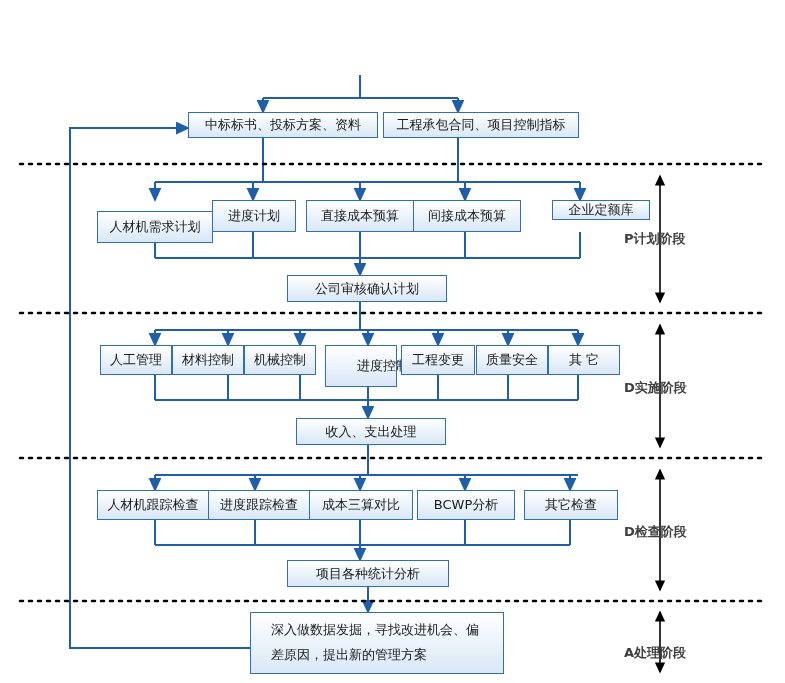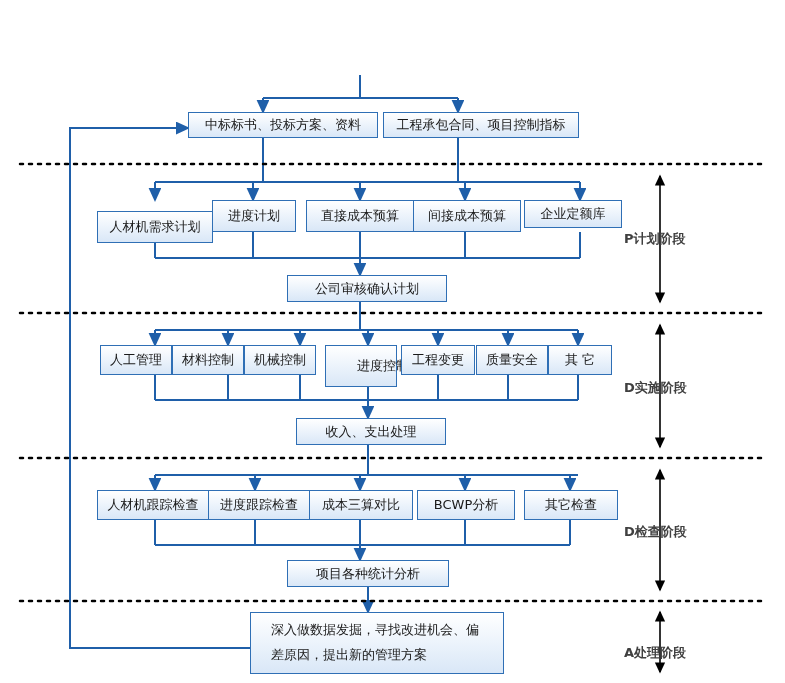--- a/index.html
+++ b/index.html
@@ -162,21 +162,21 @@
   </div>
   <div class="node" style="left:212px; top:200px; width:84px; height:32px;">
     <span>进度计划</span>
   </div>
   <div class="node" style="left:306px; top:200px; width:108px; height:32px;">
     <span>直接成本预算</span>
   </div>
   <div class="node" style="left:413px; top:200px; width:108px; height:32px;">
     <span>间接成本预算</span>
   </div>
-  <div class="node" style="left:524px; top:200px; width:98px; height:28px;">
+  <div class="node" style="left:552px; top:200px; width:98px; height:20px;">
     <span>企业定额库</span>
   </div>
 
   <div class="node" style="left:287px; top:275px; width:160px; height:27px;">
     <span>公司审核确认计划</span>
   </div>
 
   <div class="node" style="left:100px; top:345px; width:72px; height:30px;">
     <span>人工管理</span>
   </div>
@@ -188,21 +188,21 @@
   </div>
   <div class="node" style="left:325px; top:345px; width:72px; height:42px;padding-left:44px;">
     <span>进度控制</span>
   </div>
   <div class="node" style="left:401px; top:345px; width:74px; height:30px;">
     <span>工程变更</span>
   </div>
   <div class="node" style="left:476px; top:345px; width:72px; height:30px;">
     <span>质量安全</span>
   </div>
-  <div class="node" style="left:548px; top:345px; width:64px; height:30px;text-align:right;">
+  <div class="node" style="left:548px; top:345px; width:72px; height:30px;text-align:right;">
     <span>其 它</span>
   </div>
 
   <div class="node" style="left:296px; top:418px; width:150px; height:27px;">
     <span>收入、支出处理</span>
   </div>
 
   <div class="node" style="left:97px; top:490px; width:112px; height:30px;">
     <span>人材机跟踪检查</span>
   </div>

